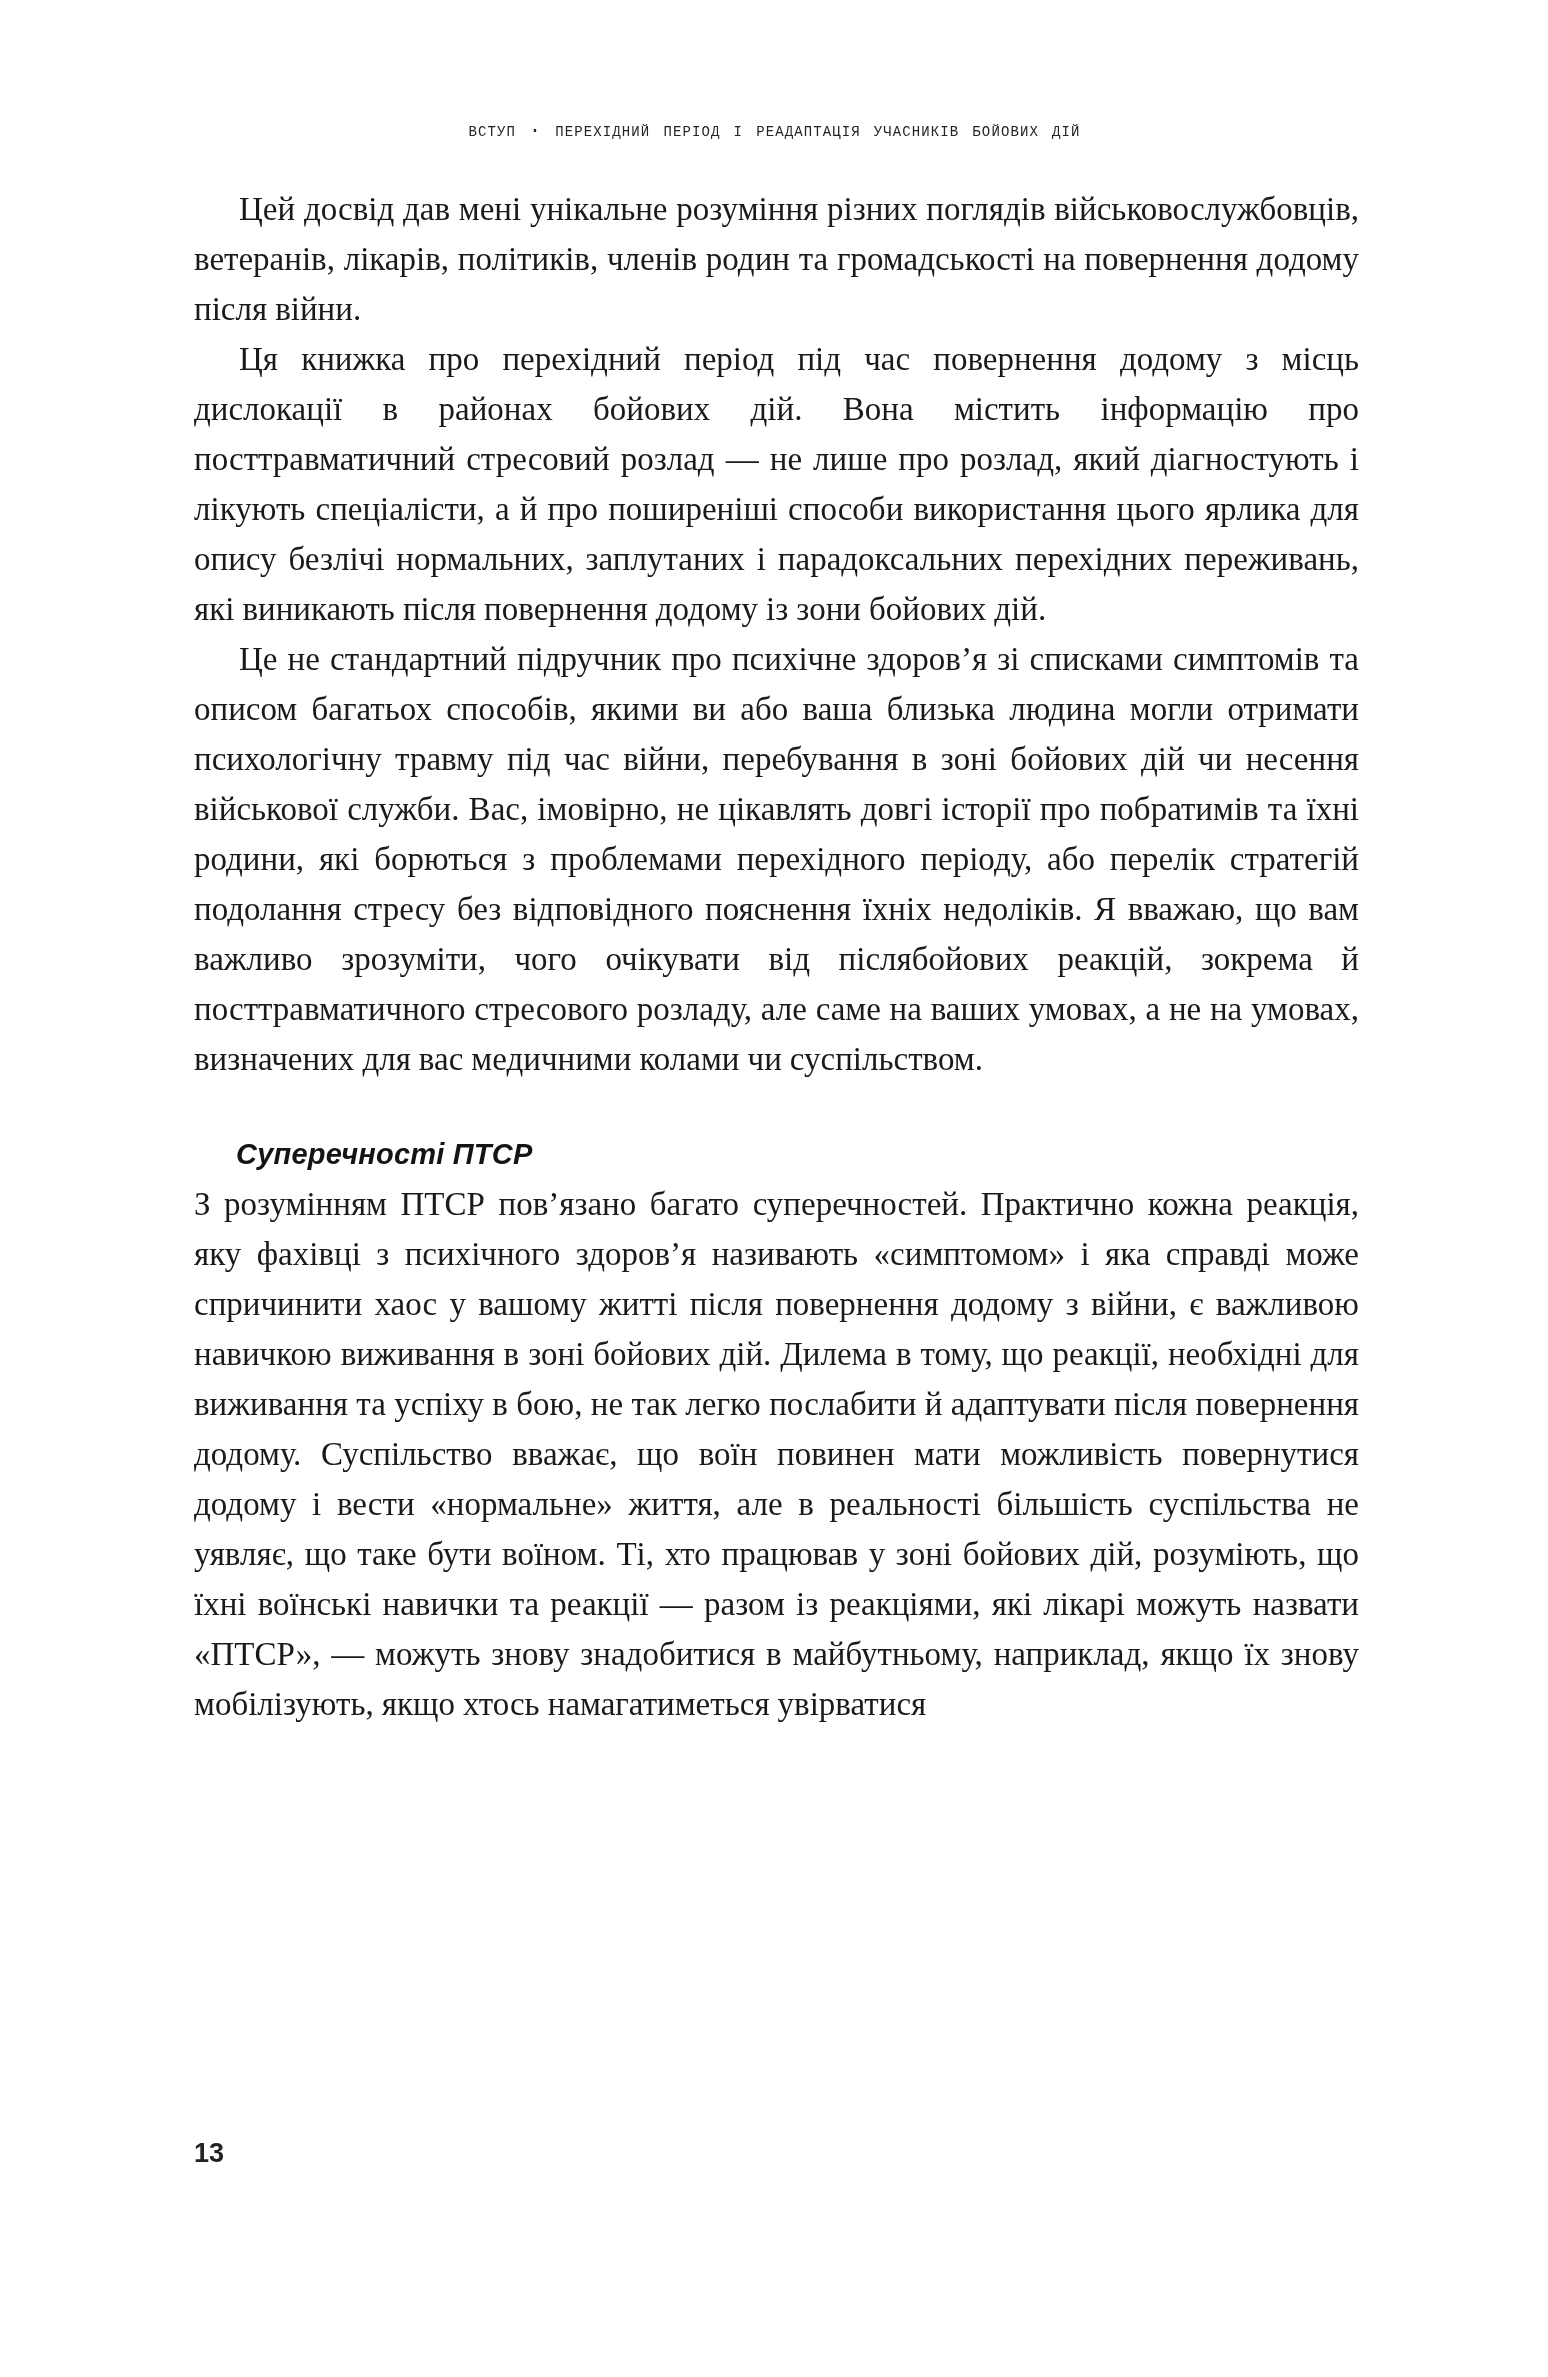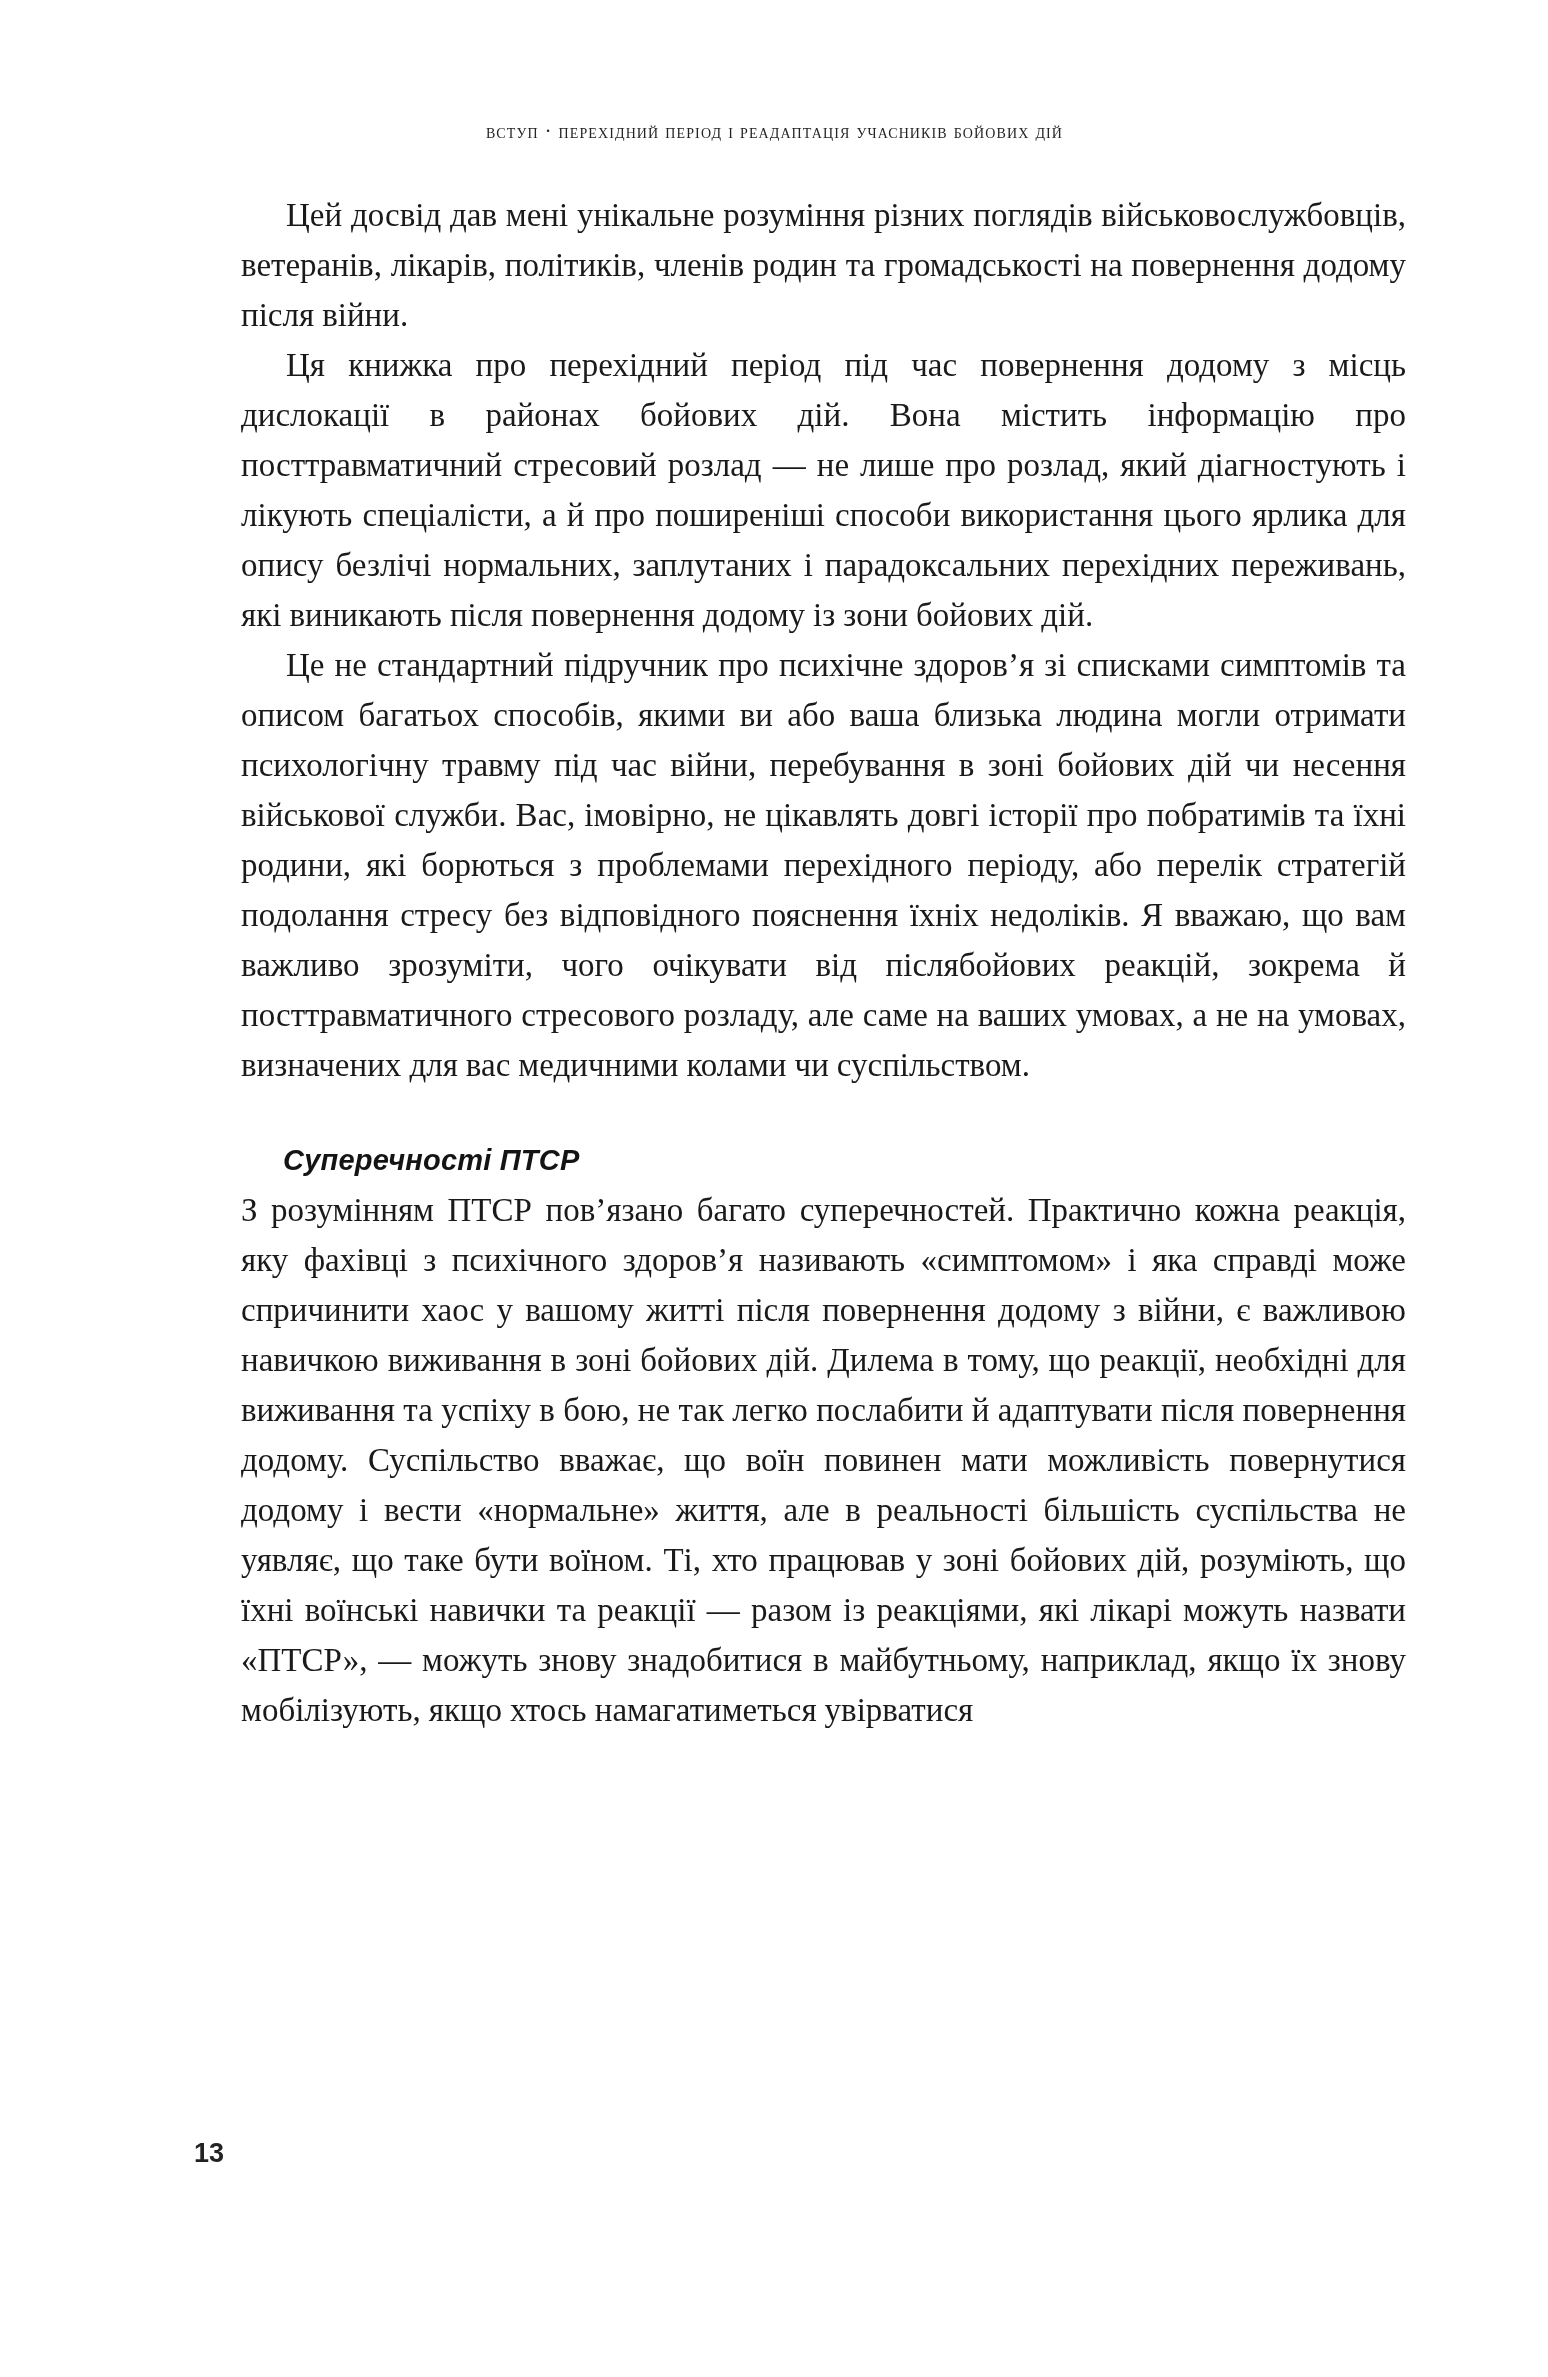--- a/index.html
+++ b/index.html
@@ -20,40 +20,39 @@
     color: #171717;
   }
 
   
   .running-head {
     position: absolute;
     left: 194px;
     top: 119px;
     width: 1161px;
     text-align: center;
-    font-family: Liberation Serif, serif;
+    font-family: Liberation Mono, monospace;
     font-size: 20px;
     line-height: 1.2;
     letter-spacing: 1.1px;
     font-variant: small-caps;
     text-transform: lowercase;
     color: #242424;
     white-space: nowrap;
   }
   .running-head .rh-inner {
     display: inline-block;
   }
 
   
   .textblock {
     position: absolute;
     left: 194px;
-    top: 190px;
+    top: 184px;
     width: 1165px;
-    margin-left: 47px;
   }
 
   p.body {
     margin: 0;
     font-size: 33px;
     line-height: 50px;
     text-align: justify;
     text-align-last: left;
     text-indent: 45px;
     color: #1a1a1a;

